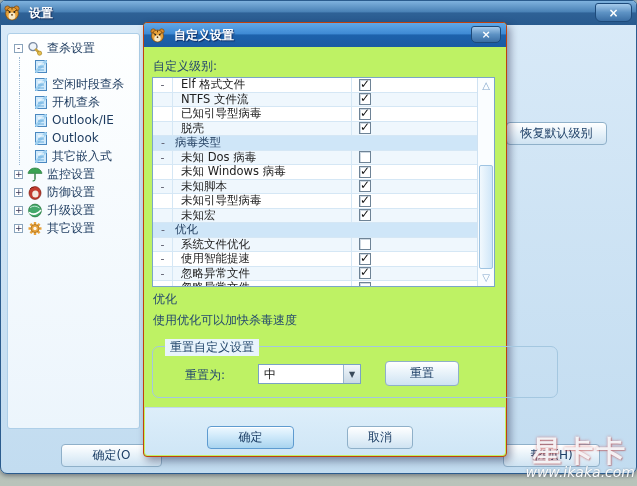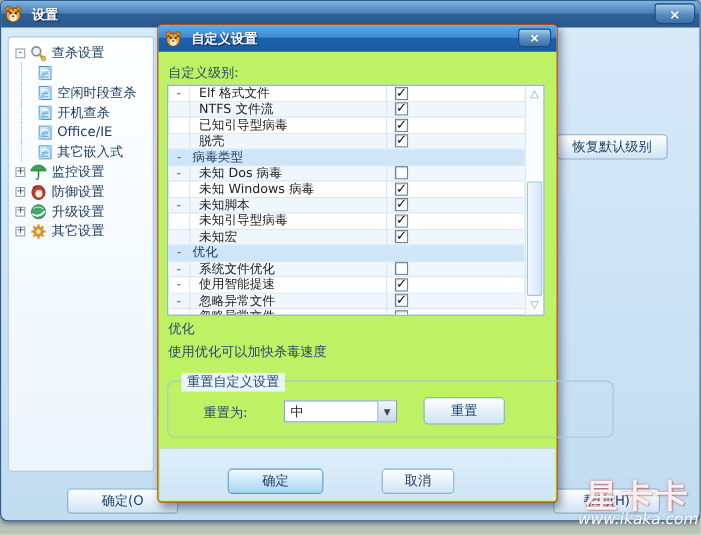--- a/index.html
+++ b/index.html
@@ -177,21 +177,32 @@
         </div>
         <div class="tree-row">
           <span class="indent1"></span>
           <span class="doc-ic"><svg width="12" height="13" viewBox="0 0 12 13">
               <rect x=".5" y=".5" width="11" height="12" fill="#cfe9fb" stroke="#4a88c0"></rect>
               <path d="M.5 12.5 L11.5 .5" stroke="#9fd0f0" stroke-width="3"></path>
               <line x1="3" y1="4" x2="9" y2="4" stroke="#ffffff" stroke-width="1.2"></line>
               <line x1="3" y1="7" x2="9" y2="7" stroke="#6aaede" stroke-width="1"></line>
               <line x1="3" y1="10" x2="9" y2="10" stroke="#6aaede" stroke-width="1"></line>
             </svg></span>
-          <span class="tree-label">Office/IE</span>
+          <span class="tree-label">Outlook/IE</span>
+        </div>
+        <div class="tree-row">
+          <span class="indent1"></span>
+          <span class="doc-ic"><svg width="12" height="13" viewBox="0 0 12 13">
+              <rect x=".5" y=".5" width="11" height="12" fill="#cfe9fb" stroke="#4a88c0"></rect>
+              <path d="M.5 12.5 L11.5 .5" stroke="#9fd0f0" stroke-width="3"></path>
+              <line x1="3" y1="4" x2="9" y2="4" stroke="#ffffff" stroke-width="1.2"></line>
+              <line x1="3" y1="7" x2="9" y2="7" stroke="#6aaede" stroke-width="1"></line>
+              <line x1="3" y1="10" x2="9" y2="10" stroke="#6aaede" stroke-width="1"></line>
+            </svg></span>
+          <span class="tree-label">Outlook</span>
         </div>
         <div class="tree-row">
           <span class="indent1"></span>
           <span class="doc-ic"><svg width="12" height="13" viewBox="0 0 12 13">
               <rect x=".5" y=".5" width="11" height="12" fill="#cfe9fb" stroke="#4a88c0"></rect>
               <path d="M.5 12.5 L11.5 .5" stroke="#9fd0f0" stroke-width="3"></path>
               <line x1="3" y1="4" x2="9" y2="4" stroke="#ffffff" stroke-width="1.2"></line>
               <line x1="3" y1="7" x2="9" y2="7" stroke="#6aaede" stroke-width="1"></line>
               <line x1="3" y1="10" x2="9" y2="10" stroke="#6aaede" stroke-width="1"></line>
             </svg></span>

